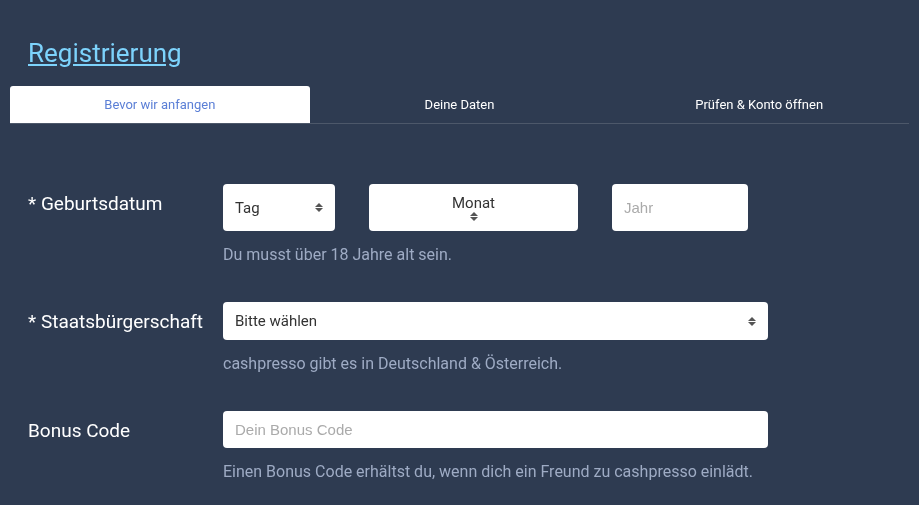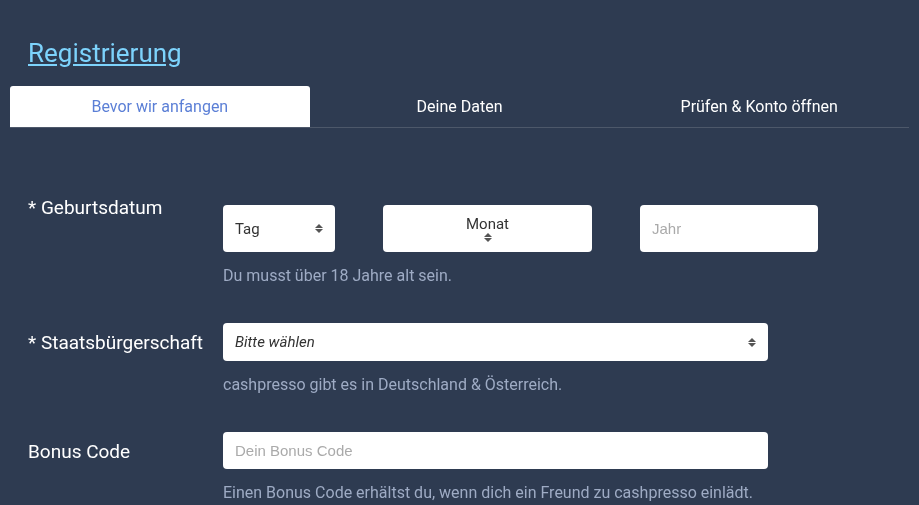--- a/index.html
+++ b/index.html
@@ -22,21 +22,21 @@
     }
     .tabs {
       display: flex;
       width: 100%;
       border-bottom: 1px solid rgba(255,255,255,0.15);
     }
     .tab {
       flex: 1;
       text-align: center;
       padding: 11px 0;
-      font-size: 16px;
+      font-size: 13px;
       color: #fff;
       cursor: pointer;
     }
     .tab.active {
       background: #fff;
       color: #5b7fd6;
       border-radius: 3px 3px 0 0;
     }
     .form-area {
       padding: 60px 18px 0 18px;
@@ -55,22 +55,21 @@
       font-size: 19px;
       color: #fff;
       padding-top: 8px;
       flex-shrink: 0;
     }
     .form-fields {
       flex: 1;
     }
     .inline-fields {
       display: flex;
-      gap: 48px;
-      margin-top: 17px;
+      gap: 34px;
     }
     .select-control, .input-control {
       background: #fff;
       border: none;
       border-radius: 4px;
       padding: 10px 12px;
       font-size: 15px;
       color: #333;
       position: relative;
       display: flex;
@@ -87,22 +86,22 @@
       font-size: 15px;
       width: 100%;
       color: #333;
       background: transparent;
     }
     .input-control input::placeholder {
       color: #aaa;
     }
     .select-day { width: 112px; }
     .select-month { width: 209px; flex-direction: column; }
-    .input-year { width: 178px; }
-    .select-full { width: 545px; font-style: italic; }
+    .input-year { width: 136px; }
+    .select-full { width: 545px; }
     .input-full { width: 545px; }
     .chevrons {
       display: flex;
       flex-direction: column;
       line-height: 0;
       gap: 1px;
     }
     .chev-up, .chev-down {
       width: 0; height: 0;
       border-left: 4px solid transparent;

